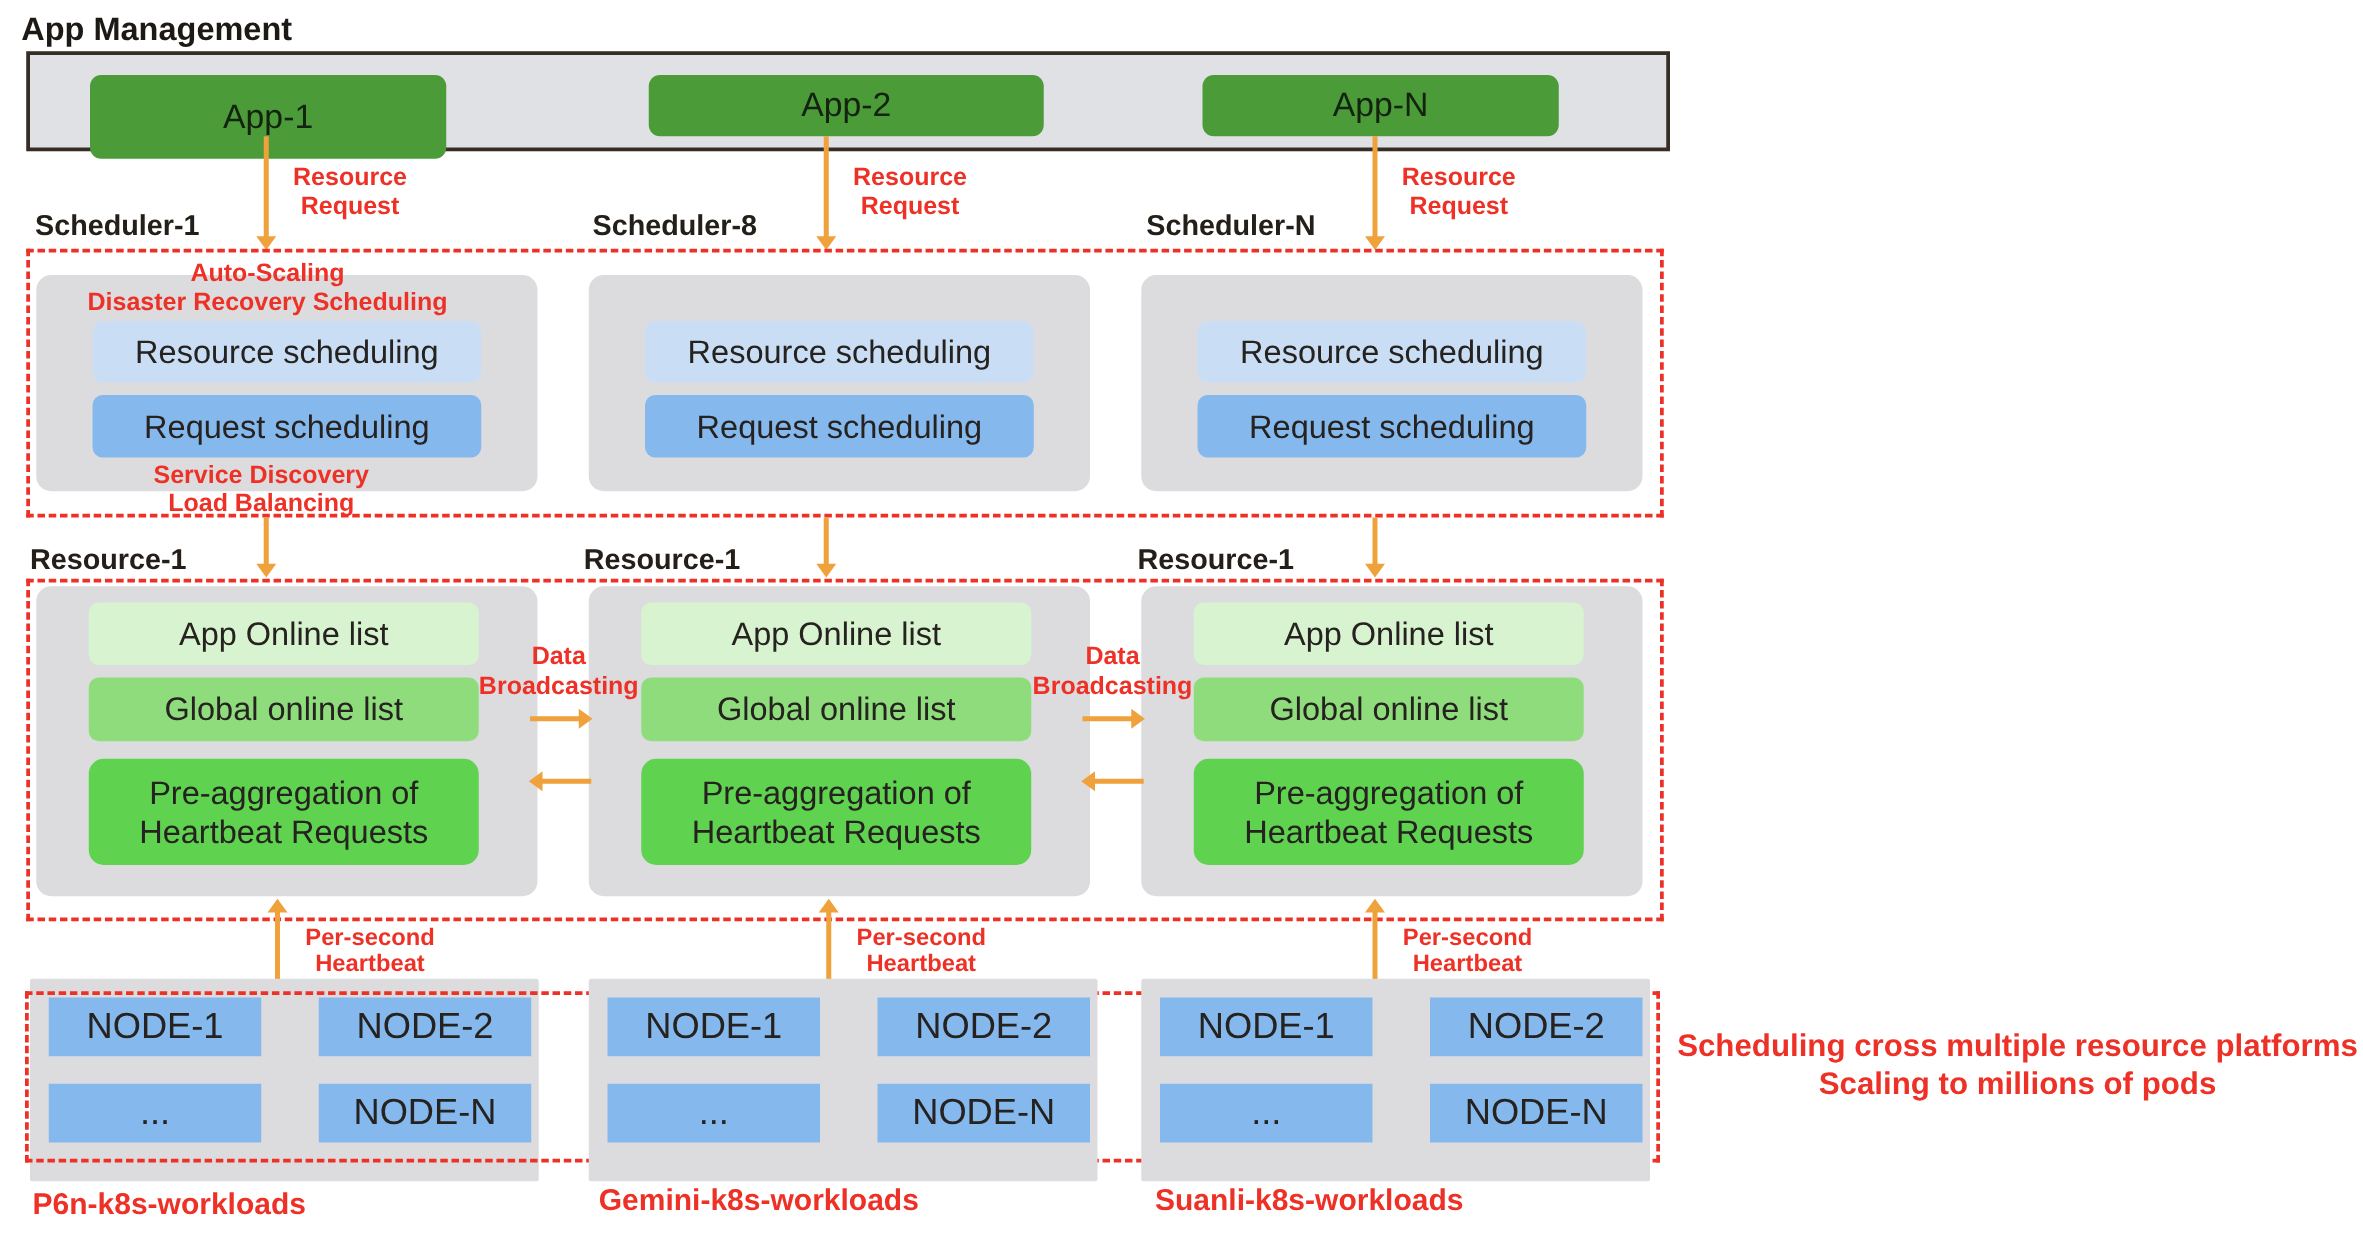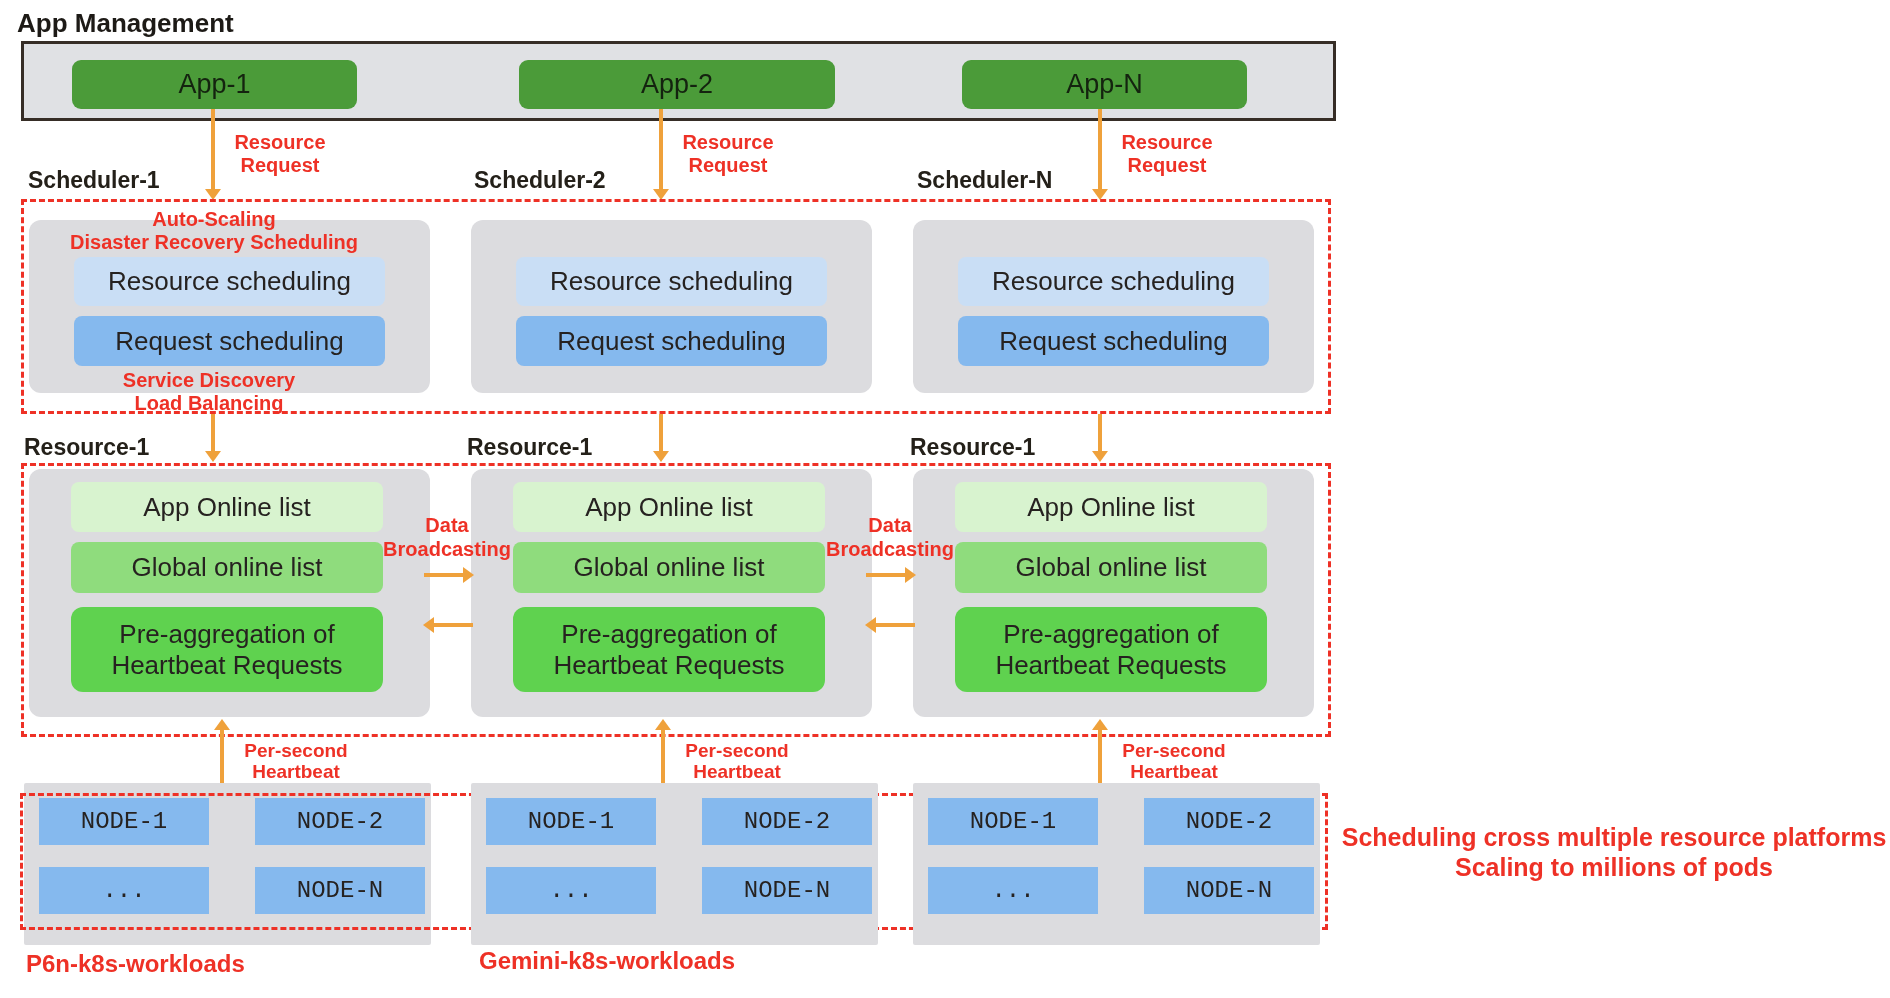--- a/index.html
+++ b/index.html
@@ -20,21 +20,21 @@
   .app-pill{background:var(--app_green);border-radius:9px;font-size:27px;color:#14230f;}
   .card{background:var(--card_gray);border-radius:12px;}
   .nodecard{background:var(--card_gray);border-radius:2px;}
   .dash{border:3px dashed var(--red);box-sizing:border-box;}
   .sec-title{font-size:23px;font-weight:bold;color:#242019;}
   .btn-lblue{background:var(--light_blue);border-radius:8px;font-size:26px;}
   .btn-blue{background:var(--blue);border-radius:8px;font-size:26px;}
   .btn-pgreen{background:var(--pale_green);border-radius:8px;font-size:26px;}
   .btn-mgreen{background:var(--mid_green);border-radius:8px;font-size:26px;}
   .btn-sgreen{background:var(--strong_green);border-radius:12px;font-size:26px;line-height:31px;}
-  .btn-node{background:var(--blue);font-size:24px;font-family:Liberation Mono, monospace;}
+  .btn-node{background:var(--blue);font-size:29px;}
   .redtxt{color:var(--red);font-weight:bold;text-align:center;}
   .red-sm{font-size:20px;line-height:23px;}
   .red-xs{font-size:19px;line-height:21px;}
   .red-note{font-size:25px;line-height:30px;}
   .red-wl{font-size:24px;text-align:left;}
   .line{display:block;}
   
   .varrow{position:absolute;width:4px;background:var(--orange);}
   .harrow{position:absolute;height:4px;background:var(--orange);}
   .head-down{position:absolute;left:-6px;bottom:-10px;width:0;height:0;display:block;
@@ -46,21 +46,21 @@
   .head-left{position:absolute;top:-6px;left:-10px;width:0;height:0;display:block;
     border-top:8px solid transparent;border-bottom:8px solid transparent;border-right:11px solid var(--orange);}
 </style>
 </head>
 <body>
 
 <div class="stage">
 
   <div class="abs title" style="left:17px;top:8px;">App Management</div>
   <div class="abs appbox" style="left:21px;top:41px;width:1315px;height:80px;"></div>
-  <div class="abs pill app-pill" style="left:72px;top:60px;width:285px;height:49px;">App-1</div>
+  <div class="abs pill app-pill" style="left:72px;top:60px;width:285px;height:67px;">App-1</div>
   <div class="abs pill app-pill" style="left:519px;top:60px;width:316px;height:49px;">App-2</div>
   <div class="abs pill app-pill" style="left:962px;top:60px;width:285px;height:49px;">App-N</div>
 
   <div class="varrow" style="left:211px;top:109px;height:81px;">
       <i class="head-down"></i>
     </div>
   <div class="varrow" style="left:659px;top:109px;height:81px;">
       <i class="head-down"></i>
     </div>
   <div class="varrow" style="left:1098px;top:109px;height:81px;">
@@ -74,21 +74,21 @@
   <div class="abs redtxt red-sm" style="left:668px;top:131px;width:120px;">
     <span class="line">Resource</span>
     <span class="line">Request</span>
   </div>
   <div class="abs redtxt red-sm" style="left:1107px;top:131px;width:120px;">
     <span class="line">Resource</span>
     <span class="line">Request</span>
   </div>
 
   <div class="abs sec-title" style="left:28px;top:167px;">Scheduler-1</div>
-  <div class="abs sec-title" style="left:474px;top:167px;">Scheduler-2</div>
+  <div class="abs sec-title" style="left:474px;top:167px;">Scheduler-8</div>
   <div class="abs sec-title" style="left:917px;top:167px;">Scheduler-N</div>
 
   <div class="abs dash" style="left:21px;top:199px;width:1310px;height:215px;"></div>
 
   <div class="abs card" style="left:29px;top:220px;width:401px;height:173px;"></div>
   <div class="abs card" style="left:471px;top:220px;width:401px;height:173px;"></div>
   <div class="abs card" style="left:913px;top:220px;width:401px;height:173px;"></div>
 
   <div class="abs pill btn-lblue" style="left:74px;top:257px;width:311px;height:49px;">Resource scheduling</div>
   <div class="abs pill btn-blue" style="left:74px;top:316px;width:311px;height:50px;">Request scheduling</div>
@@ -212,19 +212,20 @@
   </div>
   <div class="abs nodecard" style="left:913px;top:783px;width:407px;height:162px;z-index:3;">
     <div class="abs pill btn-node" style="left:15px;top:15px;width:170px;height:47px;">NODE-1</div>
     <div class="abs pill btn-node" style="left:231px;top:15px;width:170px;height:47px;">NODE-2</div>
     <div class="abs pill btn-node" style="left:15px;top:84px;width:170px;height:47px;">...</div>
     <div class="abs pill btn-node" style="left:231px;top:84px;width:170px;height:47px;">NODE-N</div>
   </div>
 
   <div class="abs redtxt red-wl" style="left:26px;top:950px;">P6n-k8s-workloads</div>
   <div class="abs redtxt red-wl" style="left:479px;top:947px;">Gemini-k8s-workloads</div>
+  <div class="abs redtxt red-wl" style="left:924px;top:947px;">Suanli-k8s-workloads</div>
 
   <div class="abs redtxt red-note" style="left:1340px;top:822px;width:548px;">
     <span class="line">Scheduling cross multiple resource platforms</span>
     <span class="line">Scaling to millions of pods</span>
   </div>
 
 </div>
 
 </body></html>

